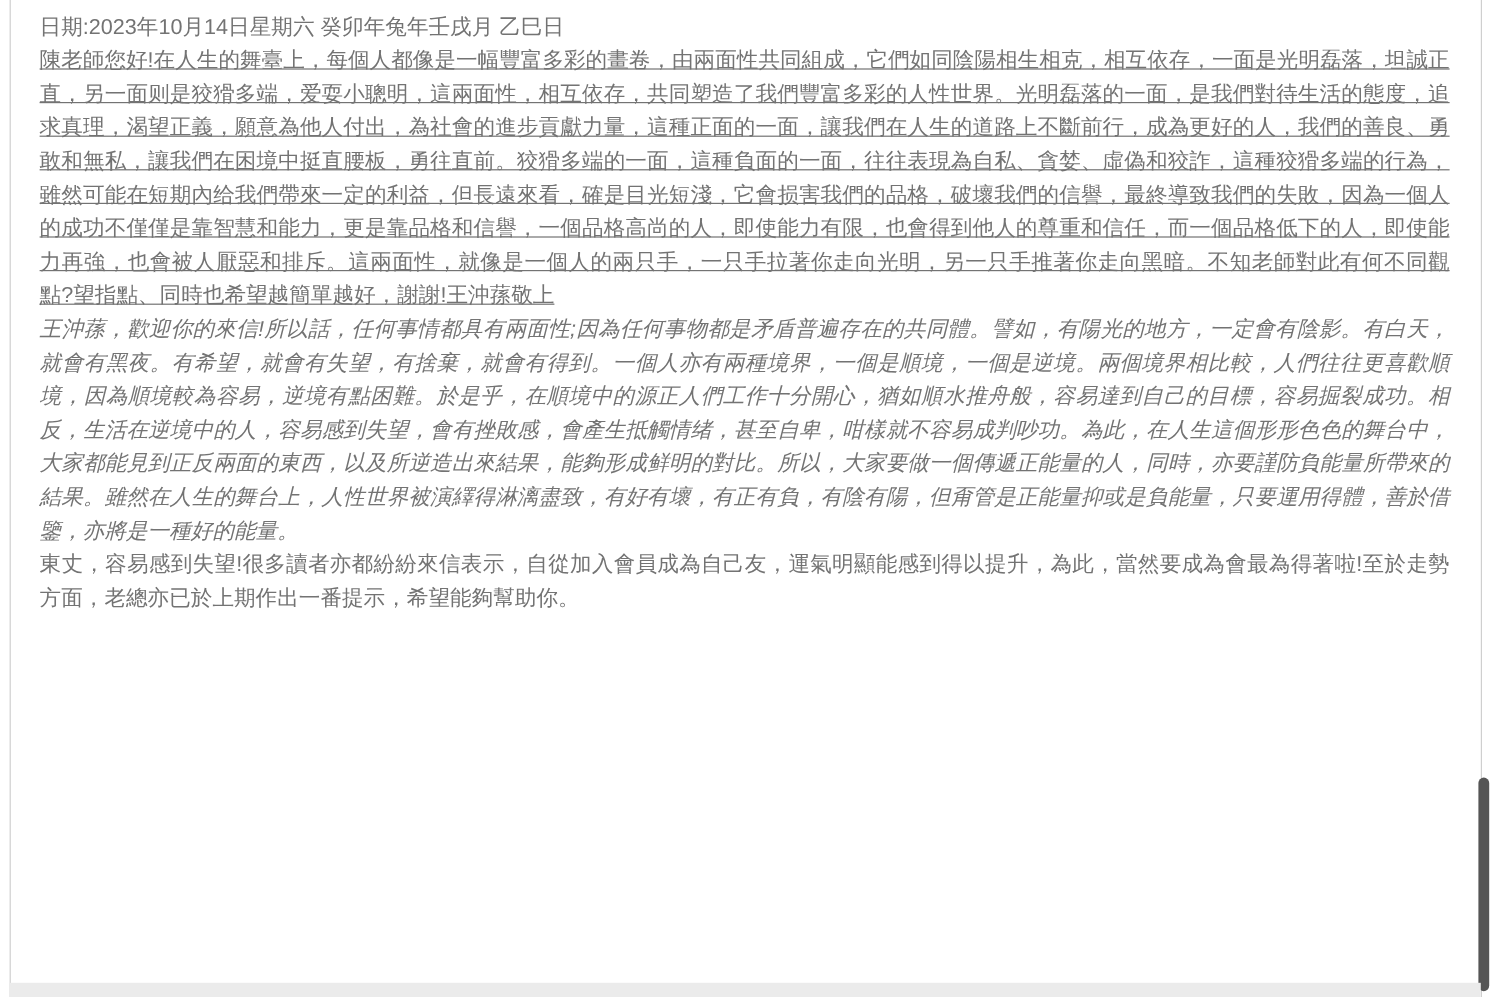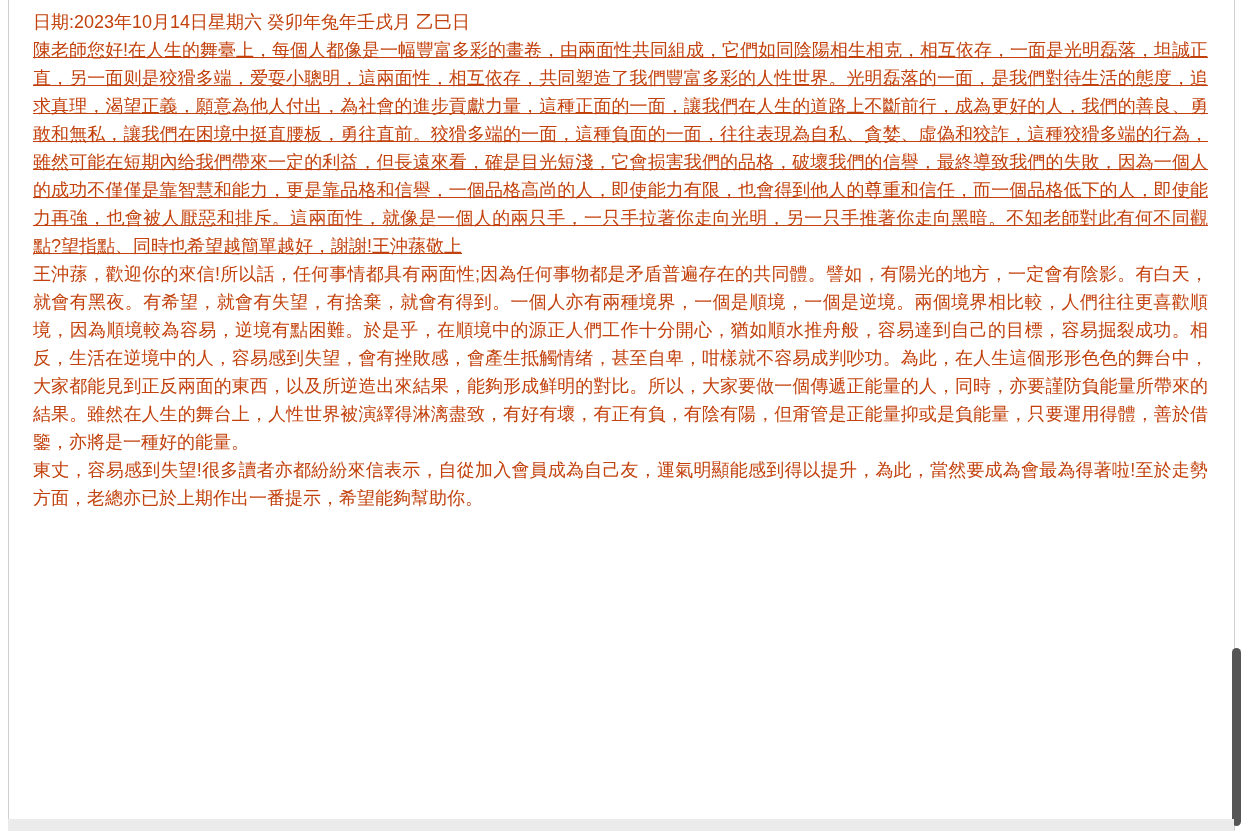--- a/index.html
+++ b/index.html
@@ -24,29 +24,29 @@
     left: 8px;
     top: 0;
     width: 1227px;
     height: 831px;
     box-sizing: border-box;
     border-left: 1px solid #cfcfcf;
     border-right: 1px solid #cfcfcf;
     padding: 8px 26px 0 24px;
     font-size: 18px;
     line-height: 28px;
-    color: #c2410c;
+    color: #737373;
     text-align: justify;
     overflow: hidden;
   }
   .content p { margin: 0; }
   .date-line { text-align: left; }
   .para-1 { margin-top: 28px; text-decoration: underline; }
   .para-2 { margin-top: 56px; }
-  .para-3 { margin-top: 56px; }
+  .para-3 { margin-top: 56px; font-style: italic; }
   .para-4 { margin-top: 28px; }
   .para-5 { margin-top: 56px; }
   .vscroll-thumb {
     position: absolute;
     right: 1px;
     top: 648px;
     width: 9px;
     height: 178px;
     background: #555555;
     border-radius: 5px;

